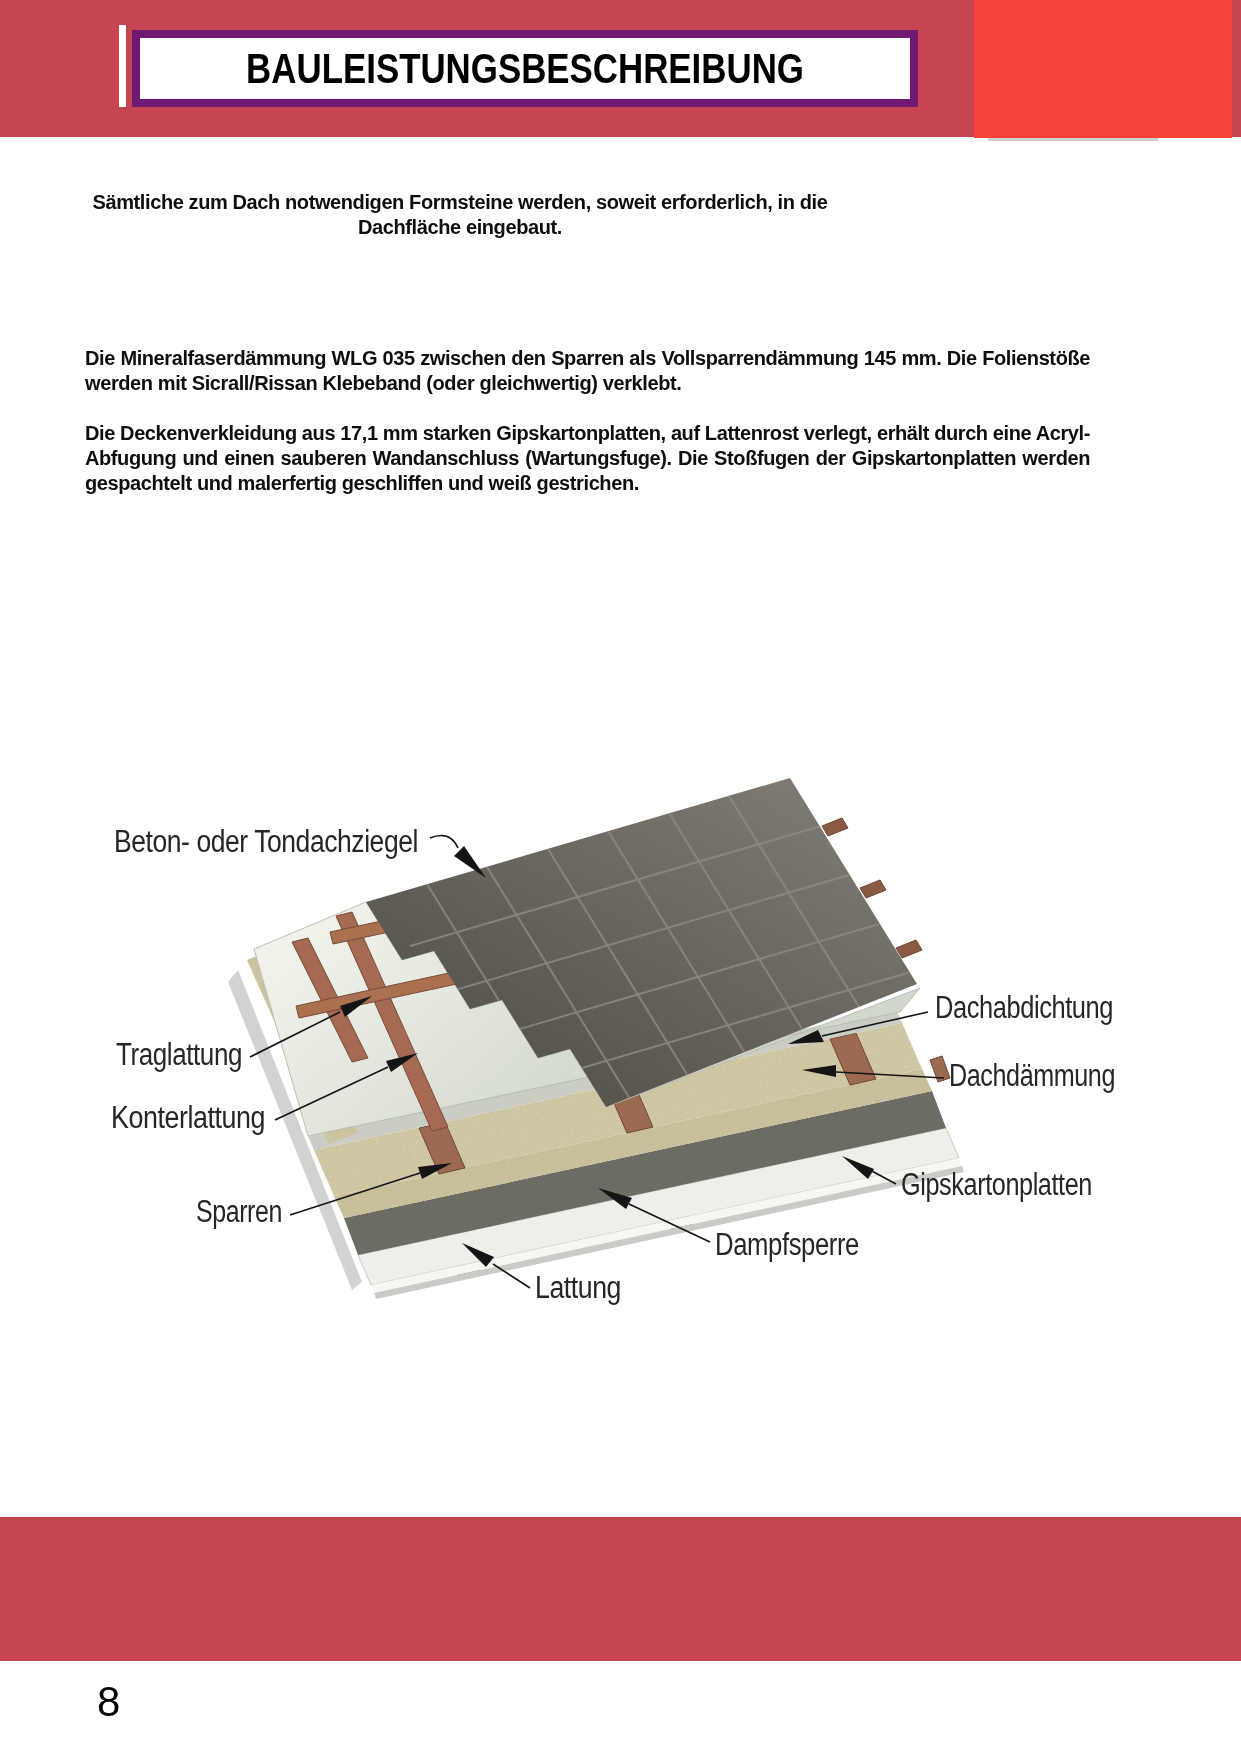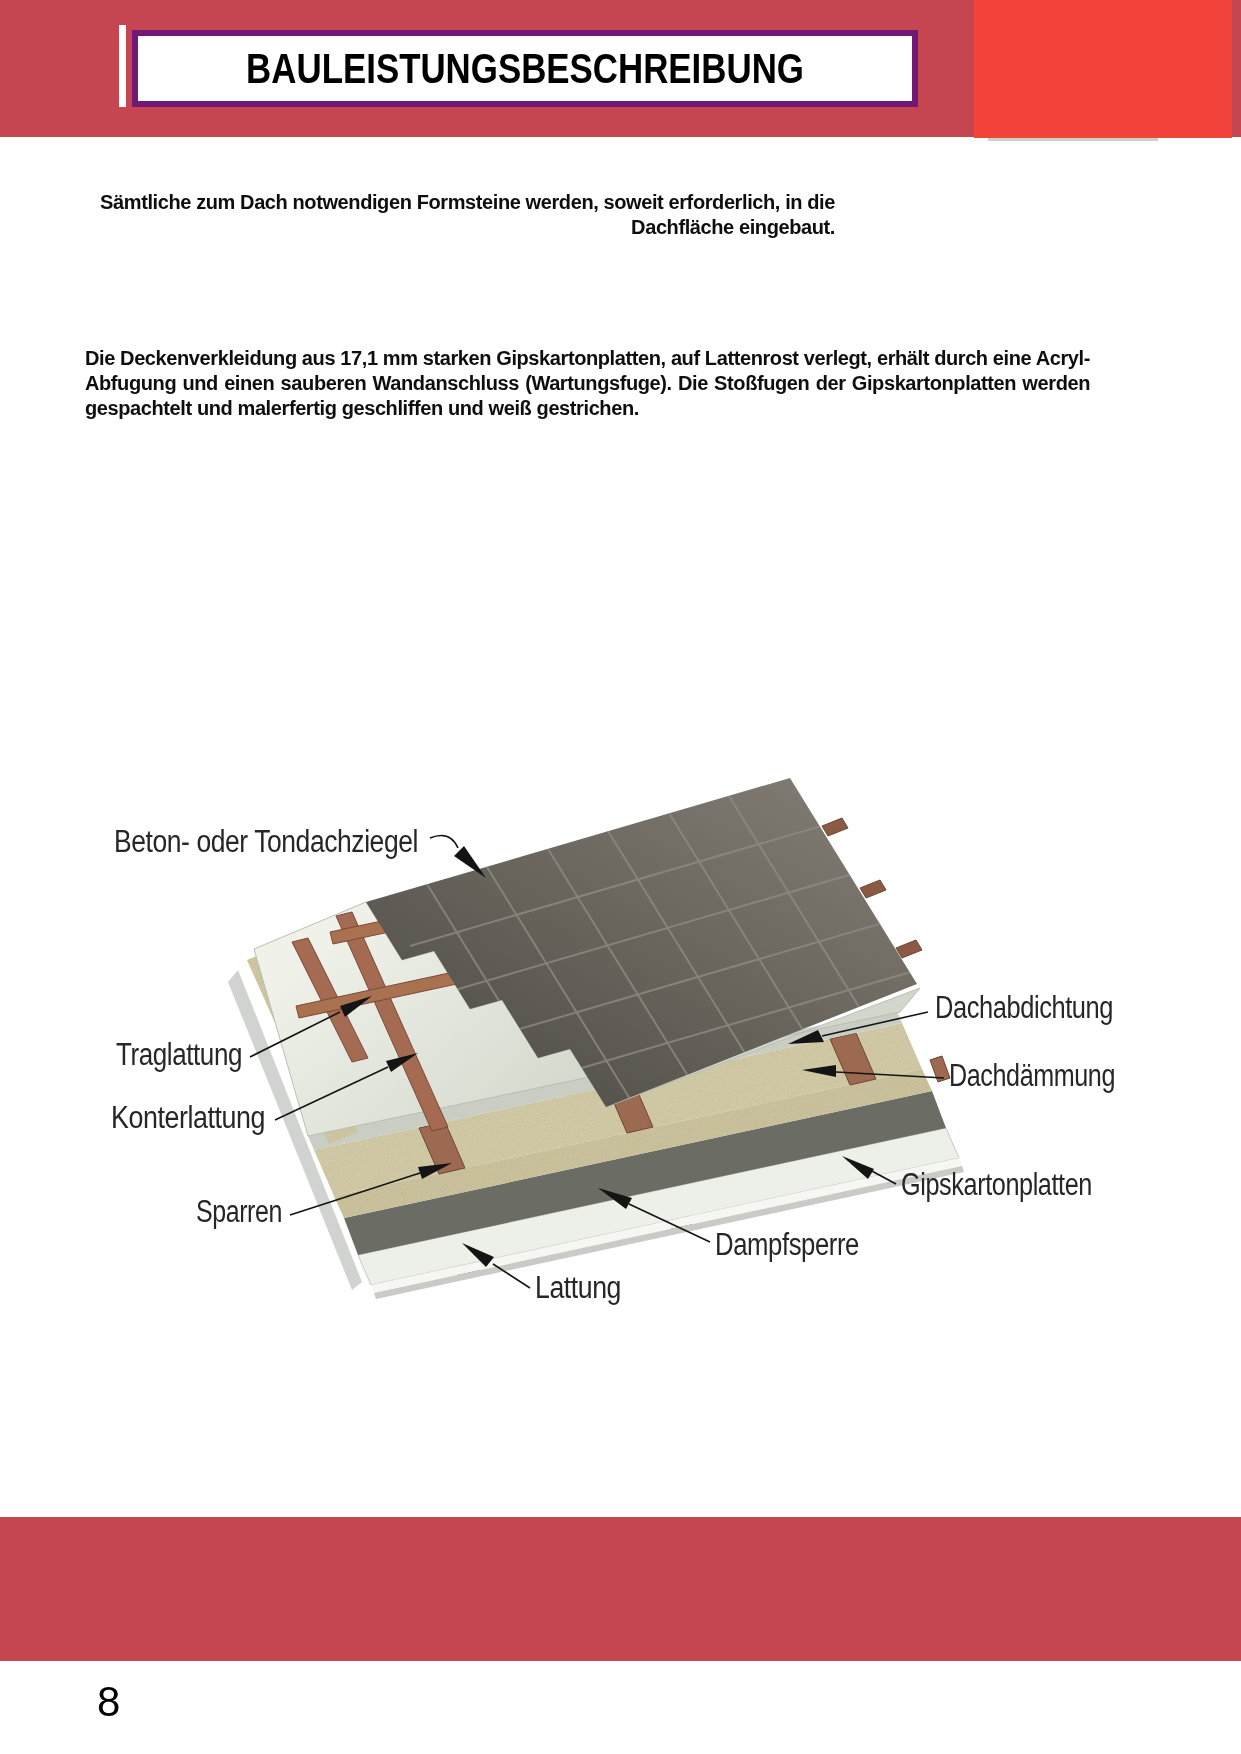--- a/index.html
+++ b/index.html
@@ -9,33 +9,33 @@
   }
   
   .band{position:absolute;left:0;width:1241px;background:#c54551;}
   .band.top{top:0;height:137px;}
   .accent-block{position:absolute;left:974px;top:0;width:258px;height:138px;background:#f4433b;}
   .accent-shadow{position:absolute;left:988px;top:138px;width:170px;height:3px;background:#cfd0cc;}
   .vbar{position:absolute;width:7px;background:#ffffff;}
   .vbar.top{left:119px;top:25px;height:82px;}
   .title-box{
     position:absolute;left:132px;top:30px;width:786px;height:77px;background:#ffffff;
-    border:6px solid #701a75;box-sizing:border-box;display:flex;align-items:center;justify-content:center;
+    border:8px solid #701a75;box-sizing:border-box;display:flex;align-items:center;justify-content:center;
   }
   .title-box h1{
     margin:0;font-size:42px;font-weight:bold;color:#000;letter-spacing:0px;white-space:nowrap;
     transform:scaleX(0.83);transform-origin:center;
   }
   
   .bodytext{position:absolute;left:85px;top:190px;width:1005px;color:#0e0e0e;}
   .bodytext p{
     margin:0;font-size:20px;line-height:25px;font-weight:bold;letter-spacing:-0.4px;
     text-align:justify;
   }
-  .bodytext p.first{max-width:750px;text-align:right;margin-bottom:106px;}
+  .bodytext p.first{max-width:750px;text-align:center;margin-bottom:106px;}
   .gap25{margin-bottom:25px !important;}
   .gap35{margin-bottom:35px !important;}
   
   .diagram{position:absolute;left:100px;top:760px;width:1040px;height:560px;}
   .diagram text{
     font-family:"Liberation Sans",sans-serif;font-size:31px;fill:#262626;letter-spacing:-0.5px;
   }
   
   .band.bottom{top:1517px;height:144px;}
   .pagenum{position:absolute;left:97px;top:1678px;font-size:42px;font-weight:normal;color:#000;}
@@ -49,20 +49,21 @@
     <div class="accent-block"></div>
     <div class="vbar top"></div>
     <div class="title-box">
       <h1>BAULEISTUNGSBESCHREIBUNG</h1>
     </div>
   </div>
   <div class="accent-shadow"></div>
 
   <div class="bodytext">
     <p class="first">Sämtliche zum Dach notwendigen Formsteine werden, soweit erforderlich, in die Dachfläche eingebaut.</p>
+    <p class="gap25">Die Mineralfaserdämmung WLG 035 zwischen den Sparren als Vollsparrendämmung 145 mm. Die Folienstöße werden mit Sicrall/Rissan Klebeband (oder gleichwertig) verklebt.</p>
     <p class="gap35">Die Deckenverkleidung aus 17,1 mm starken Gipskartonplatten, auf Lattenrost verlegt, erhält durch eine Acryl-Abfugung und einen sauberen Wandanschluss (Wartungsfuge). Die Stoßfugen der Gipskartonplatten werden gespachtelt und malerfertig geschliffen und weiß gestrichen.</p>
   </div>
 
   <svg class="diagram" viewBox="0 0 1040 560" xmlns="http://www.w3.org/2000/svg">
     <defs>
       <linearGradient id="tileGrad" gradientUnits="userSpaceOnUse" x1="690" y1="18" x2="500" y2="360">
         <stop offset="0" stop-color="#7e7a71"></stop>
         <stop offset="1" stop-color="#56534c"></stop>
       </linearGradient>
       <linearGradient id="deckGrad" gradientUnits="userSpaceOnUse" x1="250" y1="150" x2="450" y2="380">

